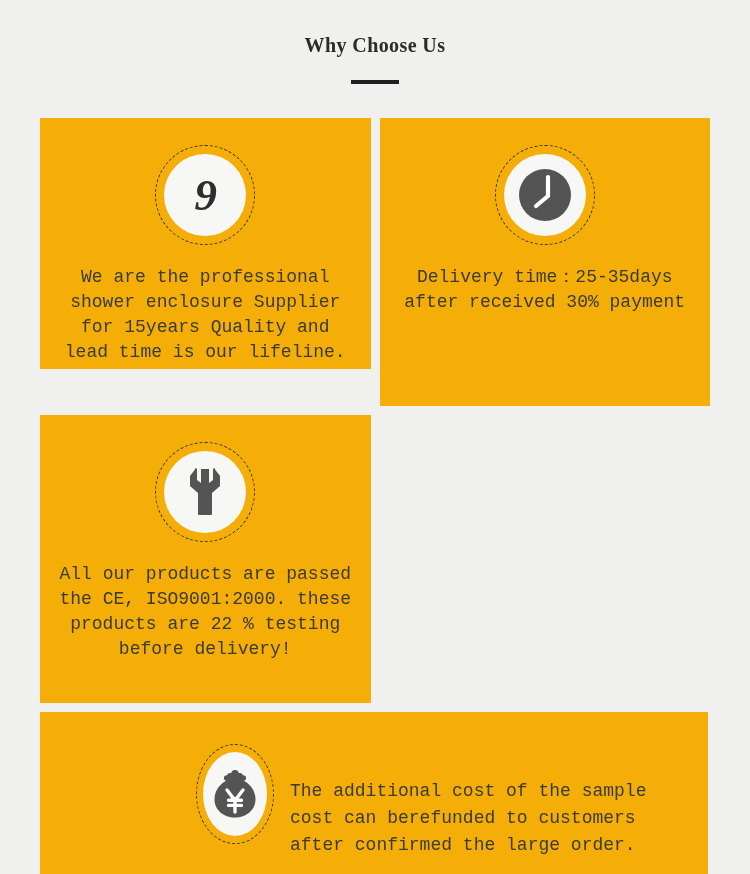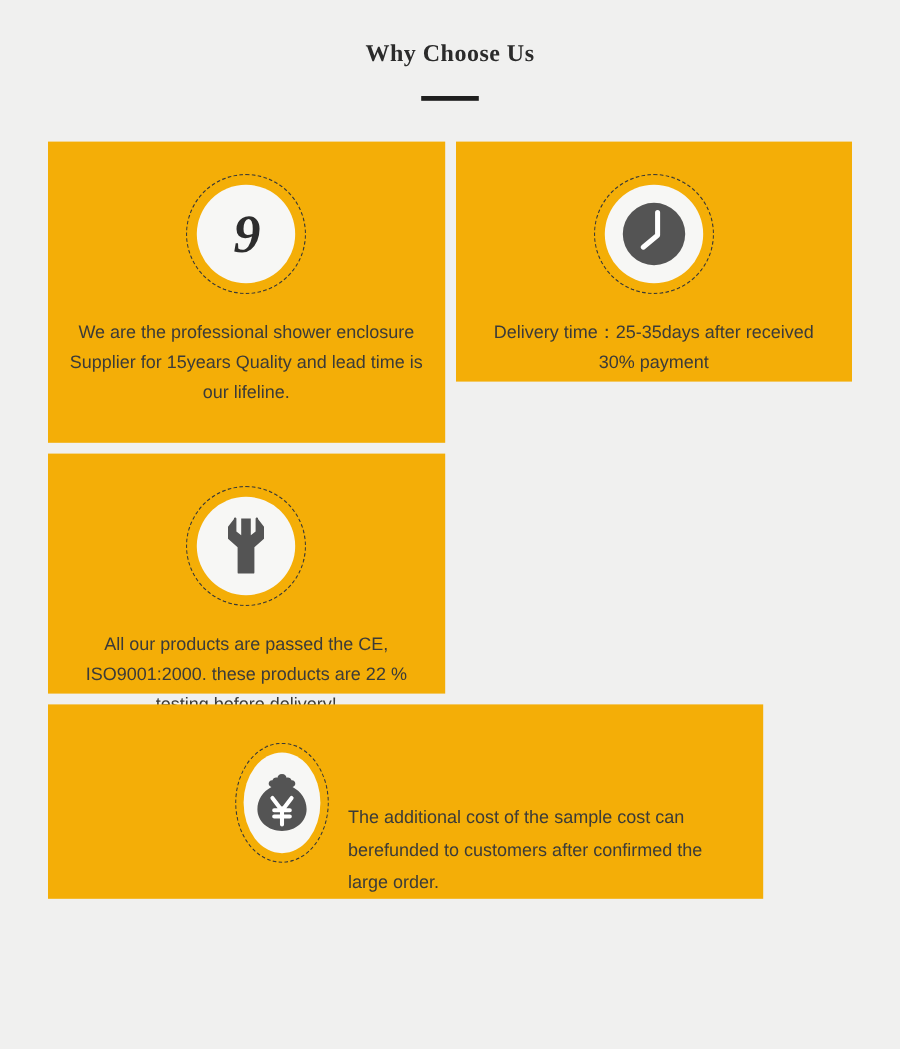--- a/index.html
+++ b/index.html
@@ -59,27 +59,27 @@
     box-sizing: border-box;
     position: relative;
   }
   .card.half {
     width: 330.5px;
     height: 251px;
     padding: 27px 18px 0 18px;
     text-align: center;
   }
   .card.row2 {
-    height: 200px;
+    height: 288px;
   }
   .card.full {
-    width: 596px;
+    width: 668px;
     height: 162px;
     display: flex;
-    align-items: flex-end;
+    align-items: center;
     padding: 28px 24px 0 100px;
     text-align: left;
   }
 
   
   .badge {
     width: 100px;
     height: 100px;
     border: 1.4px dashed #3a3a36;
     border-radius: 50%;
@@ -121,22 +121,23 @@
   .card.full .badge-inner {
     width: 64px;
     height: 84px;
     border-radius: 50%;
   }
 
   
   .card-text {
     margin: 0;
     color: #3b3b39;
-    font-size: 15px;
+    font-size: 18px;
     line-height: 25px;
+    font-family: Liberation Mono, monospace;
   }
   .card.half .card-text {
     margin-top: 20px;
   }
   .card.full .card-text {
     margin-top: 22px;
     margin-left: 150px;
     line-height: 27px;
   }
 </style>

